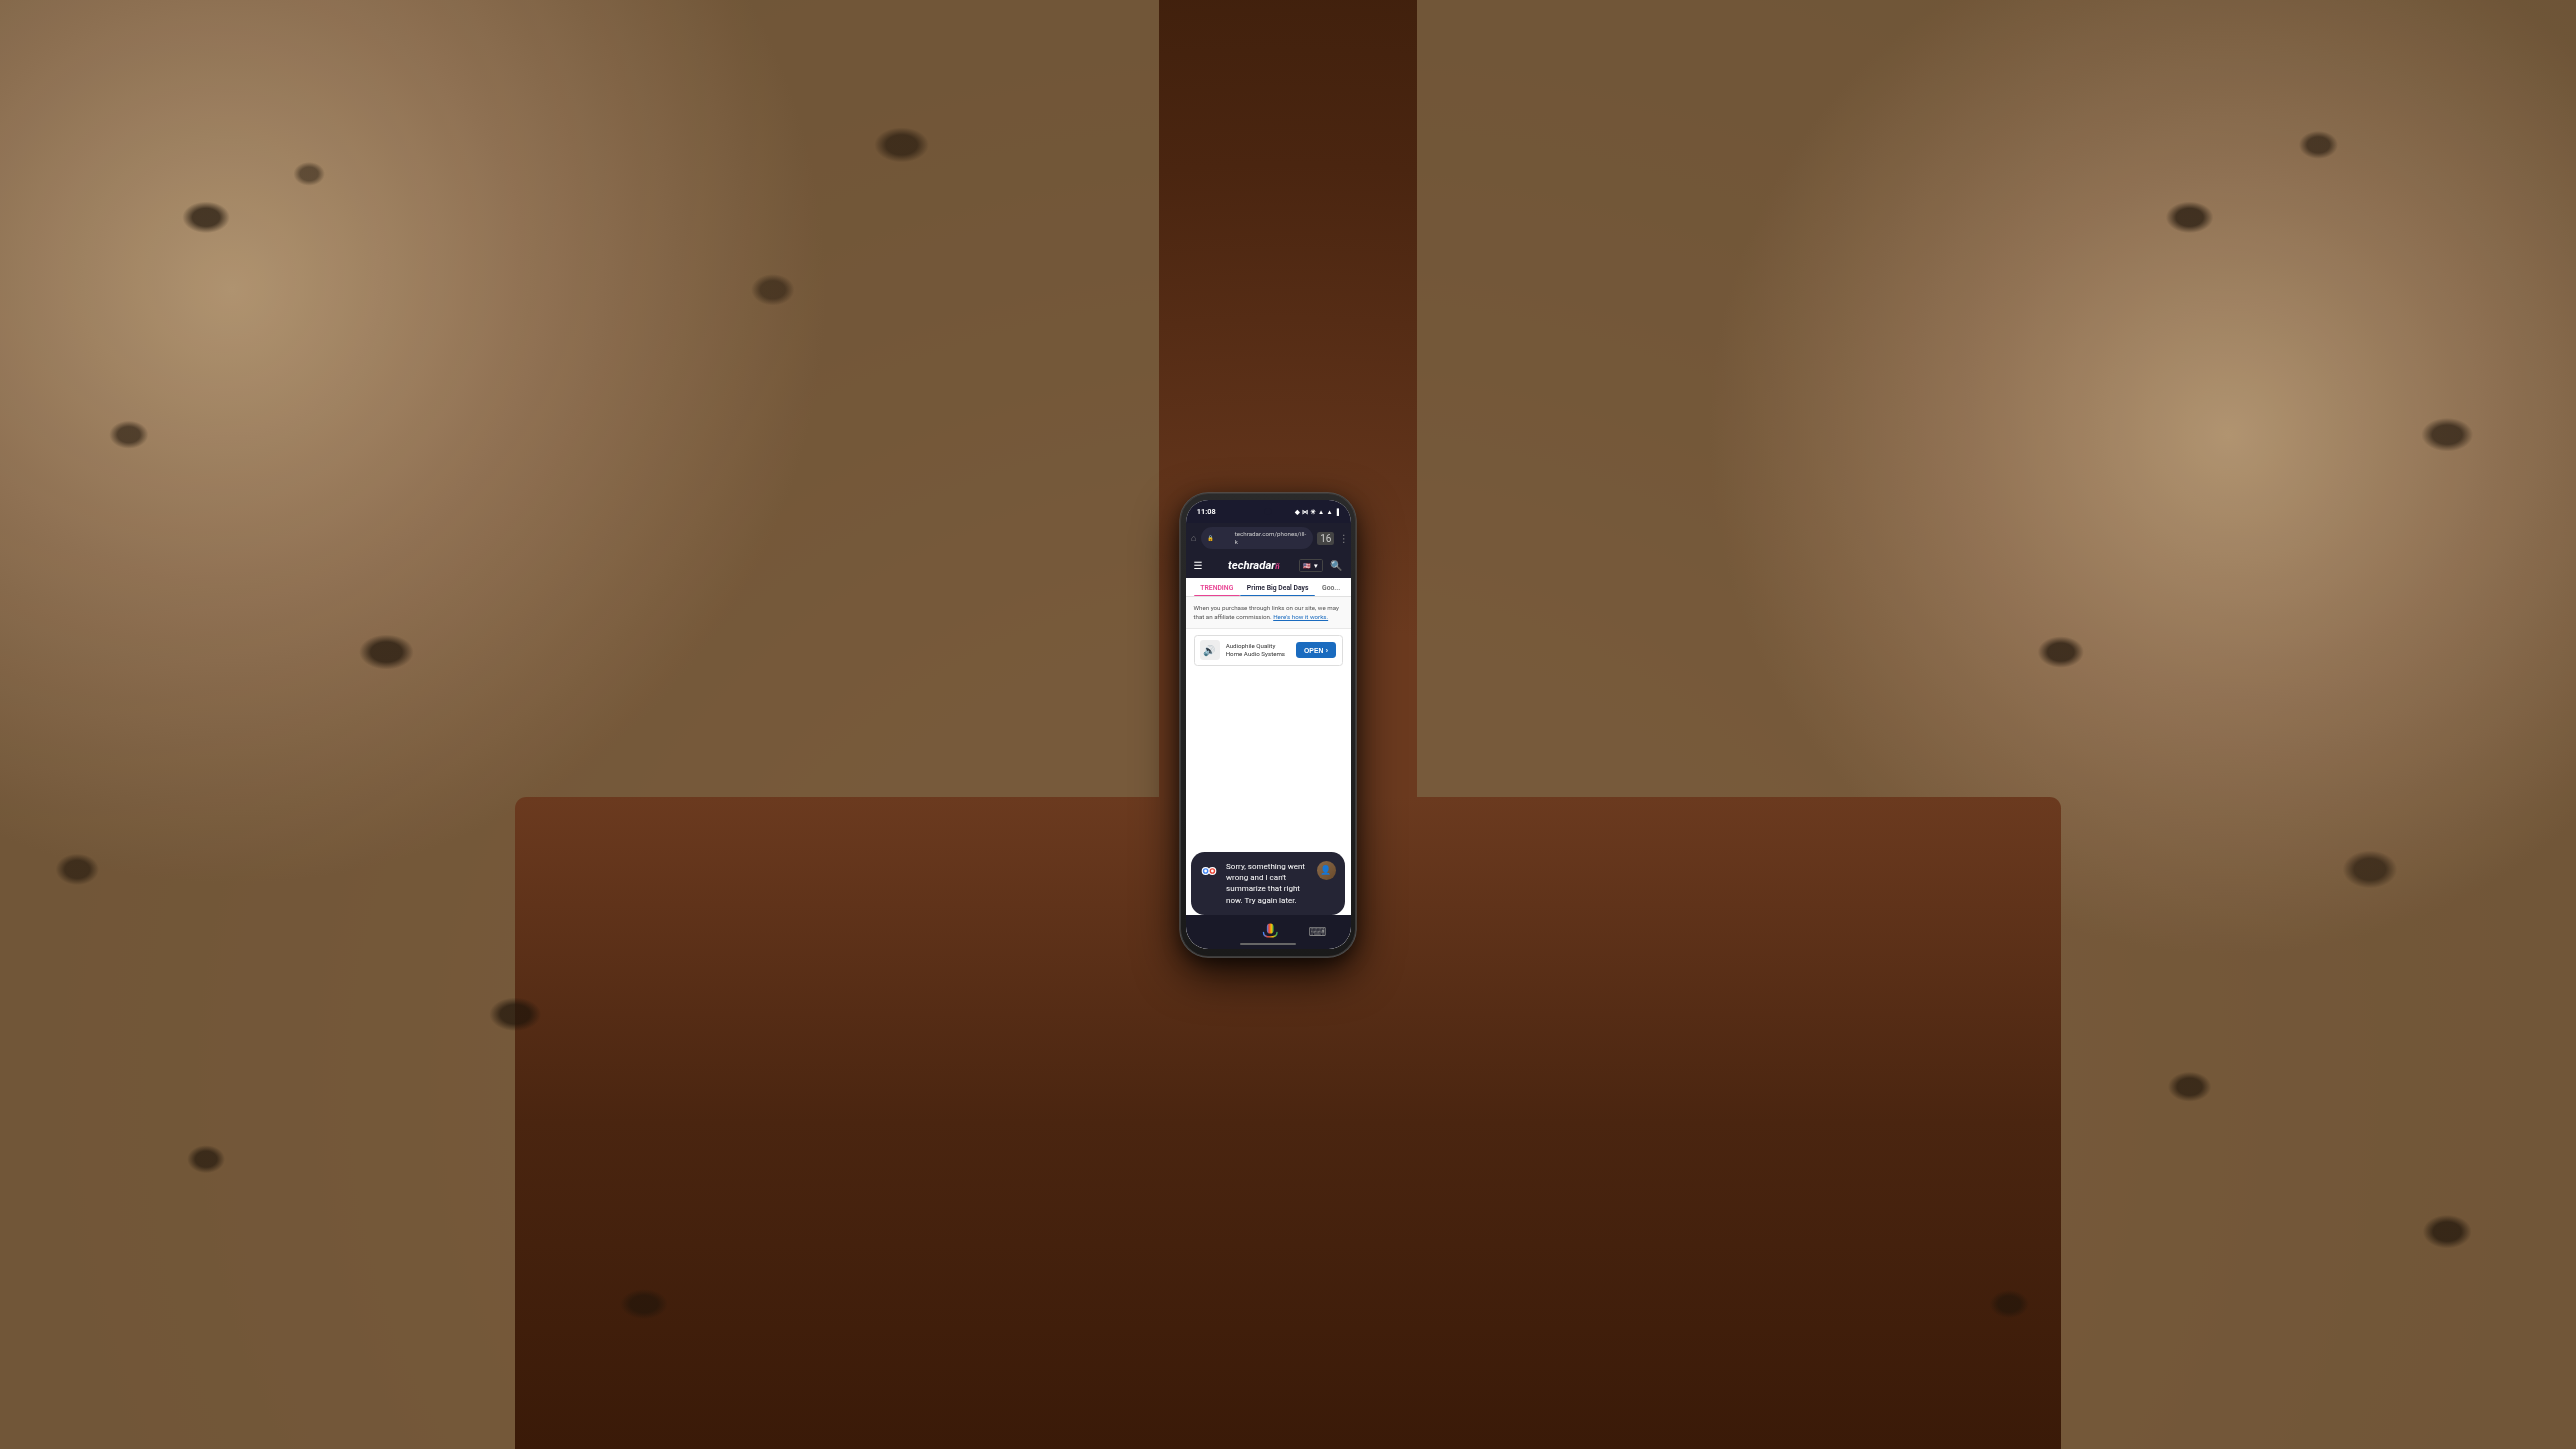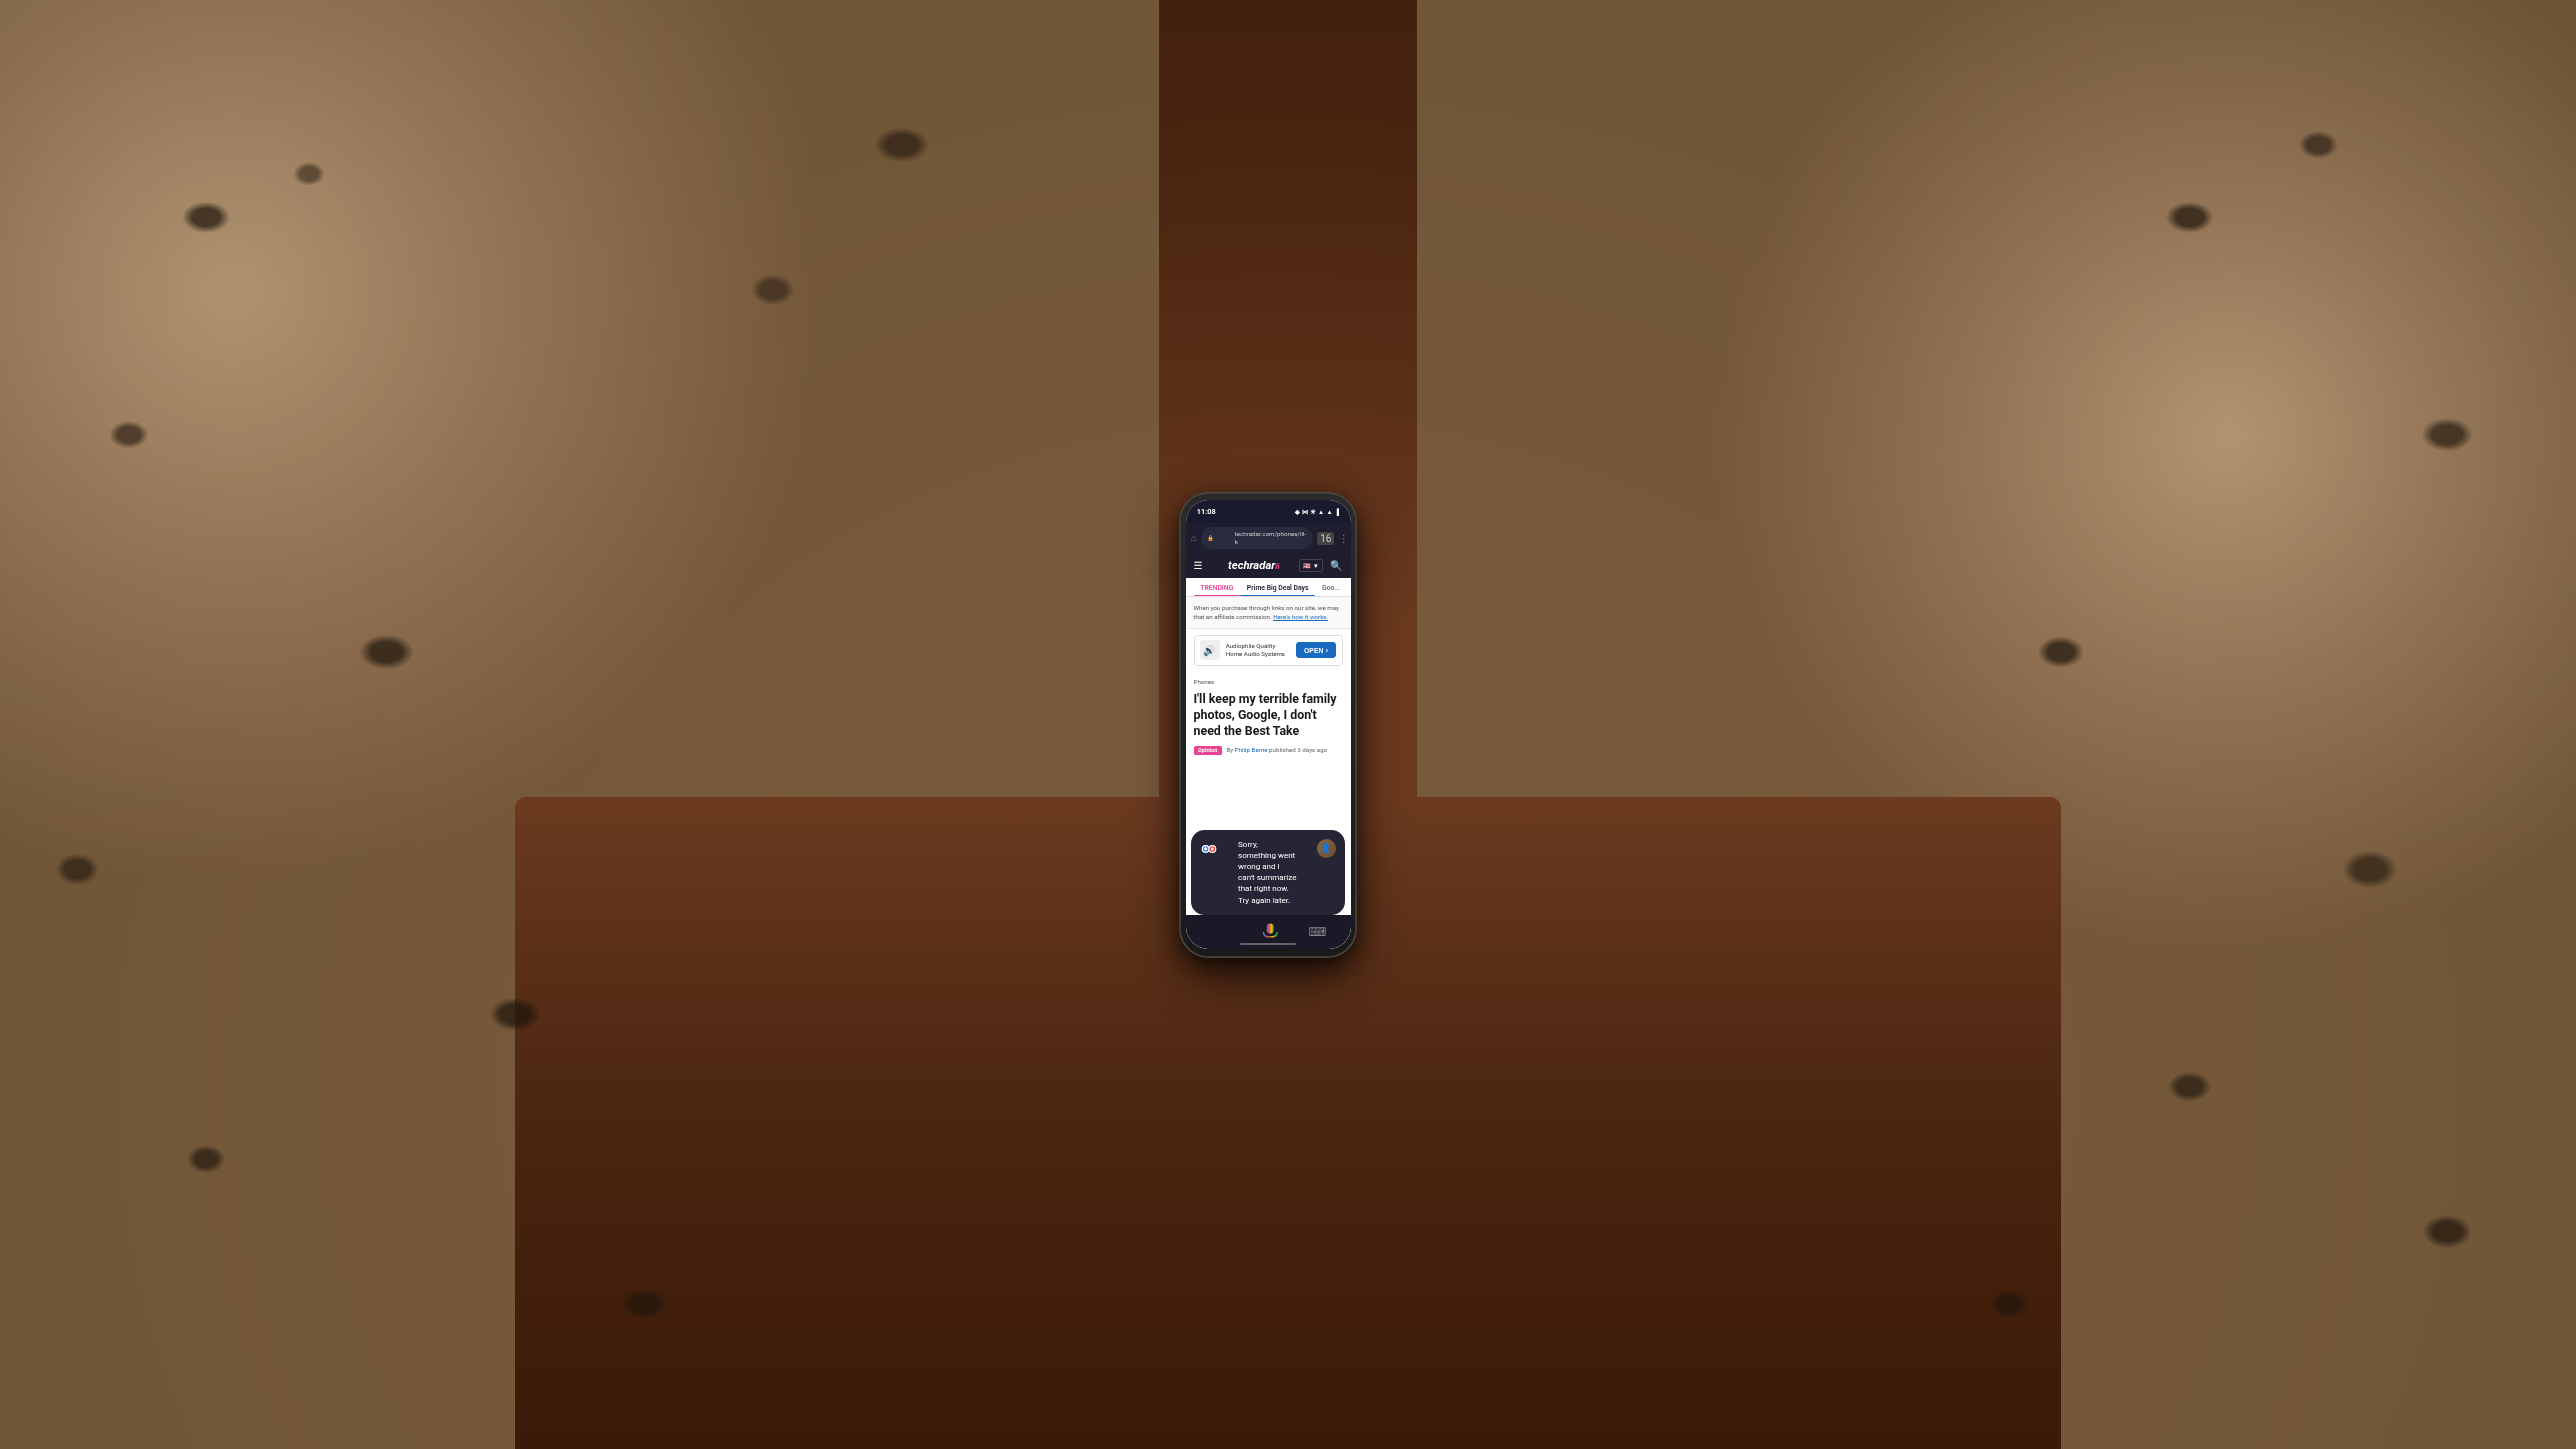--- a/index.html
+++ b/index.html
@@ -418,21 +418,21 @@
     .assistant-overlay {
       position: absolute;
       bottom: 34px;
       left: 5.6px;
       right: 5.6px;
       background: rgba(30, 30, 46, 0.97);
       border-radius: 13.5px;
       padding: 9px 9px;
       display: flex;
       align-items: flex-start;
-      gap: 20px;
+      gap: 8px;
     }
 
     .assistant-google-icon {
       width: 18px;
       height: 18px;
       flex-shrink: 0;
       margin-top: 1.1px;
     }
 
     .assistant-message {
@@ -600,32 +600,20 @@
             <div class="ad-icon">
               <span style="font-size:10px;">🔊</span>
             </div>
             <div class="ad-text">Audiophile Quality Home Audio Systems</div>
             <button class="ad-open-btn">
               <span>OPEN</span>
               <span>›</span>
             </button>
           </div>
 
-          <div class="article-section">
-            <div class="article-category">Phones</div>
-            <div class="article-title">I'll keep my terrible family photos, Google, I don't need the Best Take</div>
-            <div class="article-meta">
-              <span class="opinion-badge">Opinion</span>
-              <span class="article-byline">
-                <span>By</span>
-                <span class="article-author-link">Philip Berne</span>
-                <span>published 3 days ago</span>
-              </span>
-            </div>
-          </div>
         </div>
 
         <div class="assistant-overlay">
 
           <div class="assistant-google-icon">
             <svg width="18" height="18" viewBox="0 0 32 32" fill="none" xmlns="http://www.w3.org/2000/svg">
               <circle cx="10" cy="16" r="7" fill="white"></circle>
               <circle cx="22" cy="16" r="7" fill="white"></circle>
               <circle cx="10" cy="16" r="5" fill="#4285F4"></circle>
               <circle cx="22" cy="16" r="5" fill="#EA4335"></circle>

